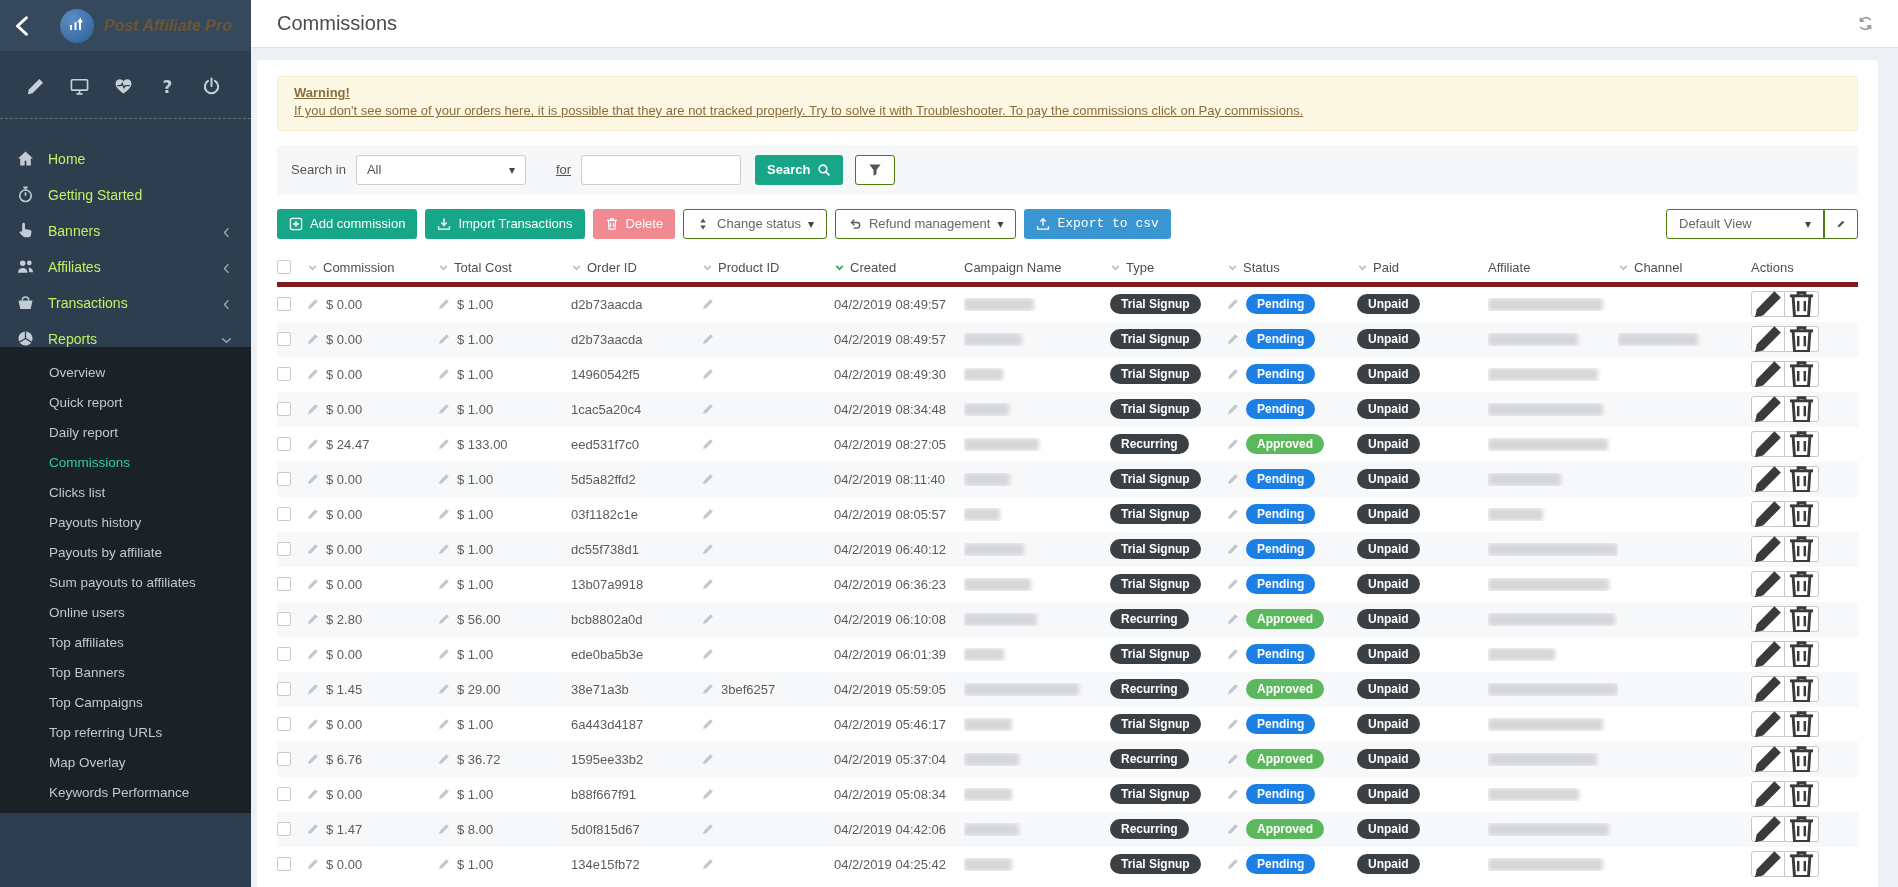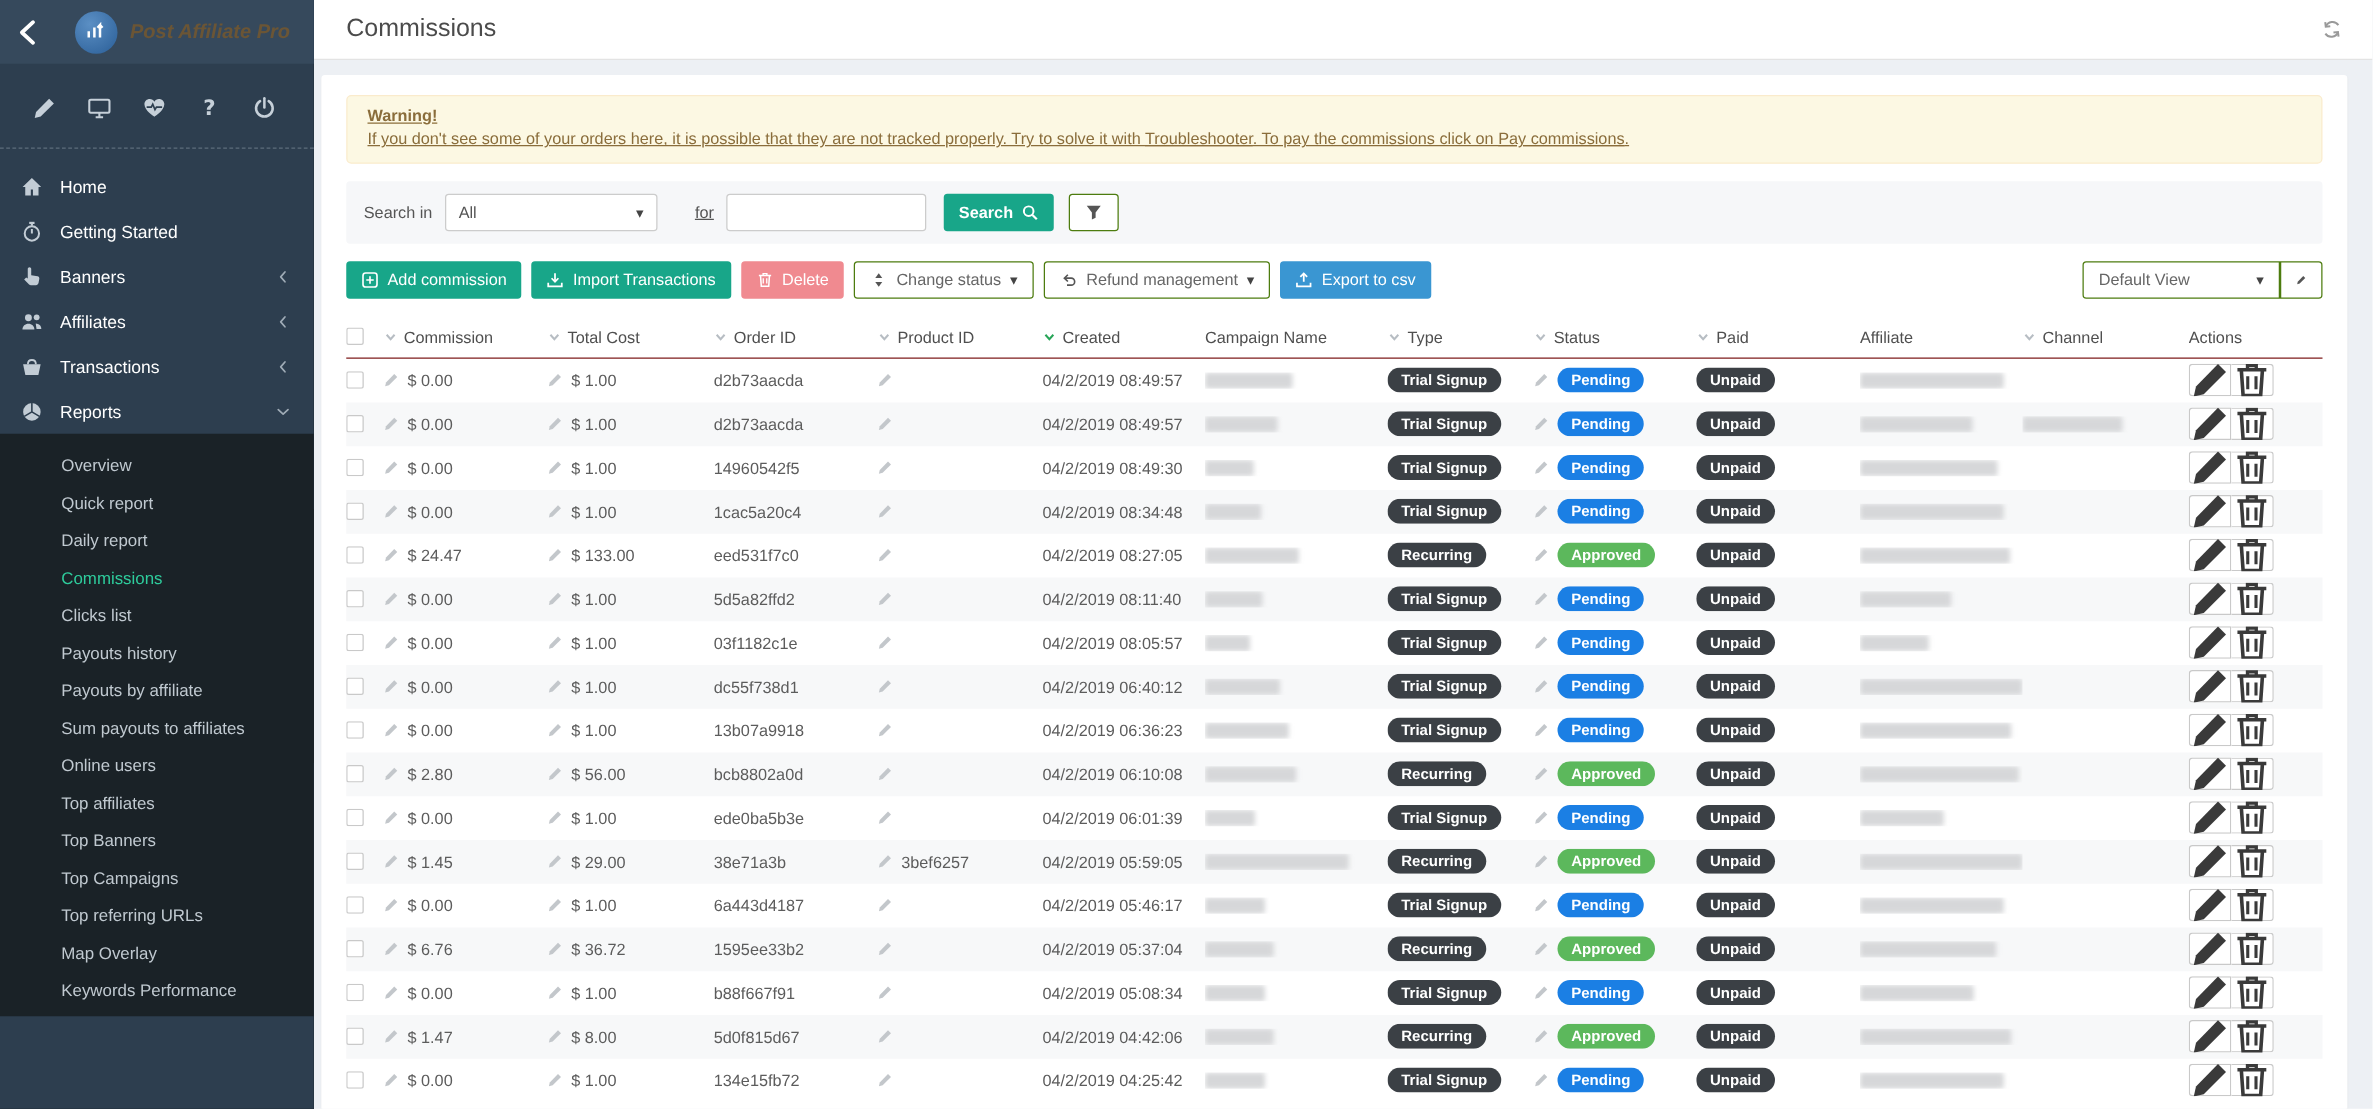--- a/index.html
+++ b/index.html
@@ -20,21 +20,21 @@
   .back-ic{width:22px;height:22px;color:#fff;cursor:pointer;flex:0 0 auto;}
   .logo-circle{width:34px;height:34px;border-radius:50%;margin-left:26px;flex:0 0 auto;
     background:radial-gradient(circle at 35% 30%,#5b8fc4,#2a5e97);display:flex;align-items:center;justify-content:center;}
   .logo-circle svg{width:20px;height:20px;}
   .brand{margin-left:10px;font-weight:bold;font-style:italic;font-size:16px;color:#7d5a28;opacity:.75;white-space:nowrap;}
   .quick-icons{display:flex;justify-content:space-between;align-items:center;padding:26px 30px 22px 26px;color:#c6d0d9;}
   .qic{width:19px;height:19px;display:flex;align-items:center;justify-content:center;cursor:pointer;}
   .qic.qtext{font-size:17px;font-weight:bold;font-family:"DejaVu Sans",sans-serif;}
   .sb-dash{border-top:1px dashed #5d6d7c;margin:0;}
   .menu{padding-top:12px;}
-  .menu-item{height:36px;display:flex;align-items:center;padding:0 18px 0 17px;color:#ffffff;font-size:14px;cursor:pointer;}
+  .menu-item{height:36px;display:flex;align-items:flex-end;padding:0 18px 0 17px;color:#bef264;font-size:14px;cursor:pointer;}
   .menu-item .mi-ic{width:17px;height:17px;margin-right:14px;color:#c2ccd5;flex:0 0 auto;}
   .menu-item .mi-label{flex:1 1 auto;}
   .menu-item .mi-chev{width:13px;height:13px;color:#9fabb6;}
   .submenu{background:var(--submenu-bg);padding:10px 0 6px;}
   .submenu-item{height:30px;display:flex;align-items:center;padding-left:49px;font-size:13.5px;color:#c0c9d0;cursor:pointer;}
   .submenu-item.active{color:var(--active-menu);}
 
   
   .main{margin-left:251px;}
   .titlebar{height:48px;background:#fff;border-bottom:1px solid #e3e3e3;display:flex;align-items:center;
@@ -55,39 +55,39 @@
   .lbl{color:#555;margin:0 10px 0 2px;}
   .selectbox{width:170px;height:30px;background:#fff;border:1px solid #ccc;border-radius:3px;display:flex;
     align-items:center;justify-content:space-between;padding:0 10px;color:#555;cursor:pointer;}
   .caret-glyph{color:#444;font-size:12px;}
   .txt-input{width:160px;height:30px;border:1px solid #ccc;border-radius:3px;padding:0 8px;font-size:13px;
     font-family:inherit;color:#555;outline:none;}
   .btn{height:30px;border:none;border-radius:3px;display:inline-flex;align-items:center;gap:7px;padding:0 12px;
     font-size:13px;font-family:inherit;cursor:pointer;white-space:nowrap;}
   .btn .bic{width:14px;height:14px;display:inline-flex;}
   .btn.green{background:var(--accent-green);color:#fff;}
-  .btn.blue{background:var(--primary-blue);color:#fff;}
+  .btn.blue{background:var(--primary-blue);color:#fff;font-family:Liberation Mono, monospace;}
   .btn.pink{background:var(--delete-pink);color:#fff;}
   .btn.white{background:#fff;border:1px solid #4d7c0f;color:#666;}
   .btn.white .bic{color:#555;}
   .filter-btn{margin-left:12px;width:40px;justify-content:center;}
   .filter-btn .bic{color:#222;}
 
   
   .toolbar{margin-top:14px;display:flex;align-items:center;gap:8px;}
   .toolbar .spacer{flex:1 1 auto;}
   .view-group{display:flex;}
   .view-select{width:158px;border-radius:3px 0 0 3px;justify-content:space-between;}
   .view-edit{width:34px;justify-content:center;border-left:none;border-radius:0 3px 3px 0;}
 
   
   .table{margin-top:14px;}
   .trow{display:grid;grid-template-columns:30px 131px 133px 131px 132px 130px 146px 117px 130px 131px 130px 133px minmax(0,1fr);
     align-items:center;}
-  .thead{height:34px;color:#4f4f4f;border-bottom:1px solid #7f1d1d;}
+  .thead{height:34px;color:#4f4f4f;border-bottom:5px solid #7f1d1d;}
   .th{display:flex;align-items:center;gap:5px;cursor:pointer;overflow:hidden;white-space:nowrap;}
   .sort-ic{width:11px;height:11px;color:#b7bdc3;flex:0 0 auto;}
   .sort-ic.sorted{color:#28a558;}
   .trow.brow{height:35px;color:#5c5c5c;}
   .trow.brow:nth-child(even){background:#f7f8f9;}
   .cell{display:flex;align-items:center;gap:7px;overflow:hidden;white-space:nowrap;}
   .cb{width:14px;height:14px;background:#fff;border:1px solid #c9c9c9;border-radius:2px;cursor:pointer;}
   .pencil-sm{width:12px;height:12px;color:#c3c7cb;flex:0 0 auto;cursor:pointer;}
   .badge{display:inline-block;padding:4px 11px;border-radius:12px;color:#fff;font-size:12px;font-weight:600;line-height:1;}
   .badge.dark{background:var(--badge-dark);}

